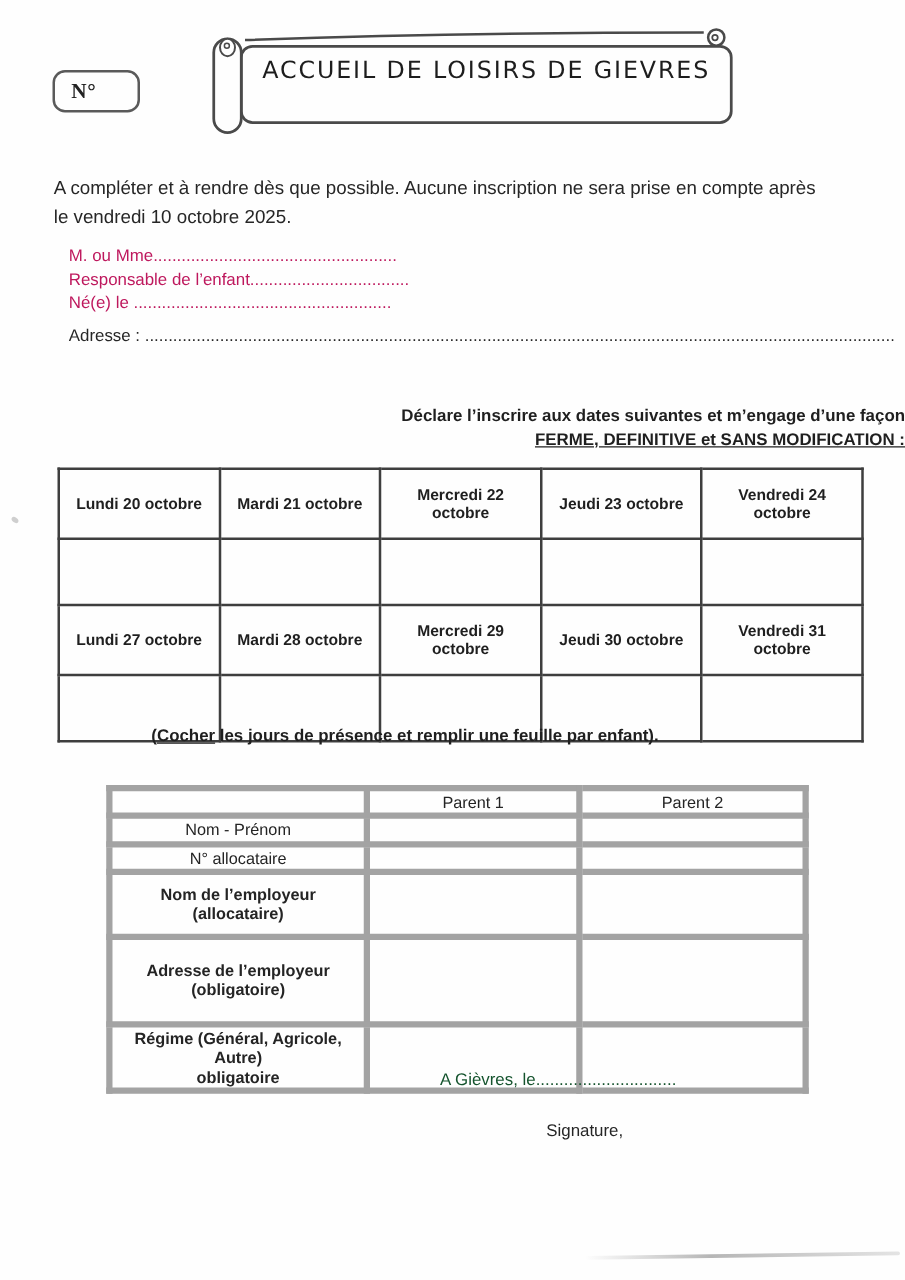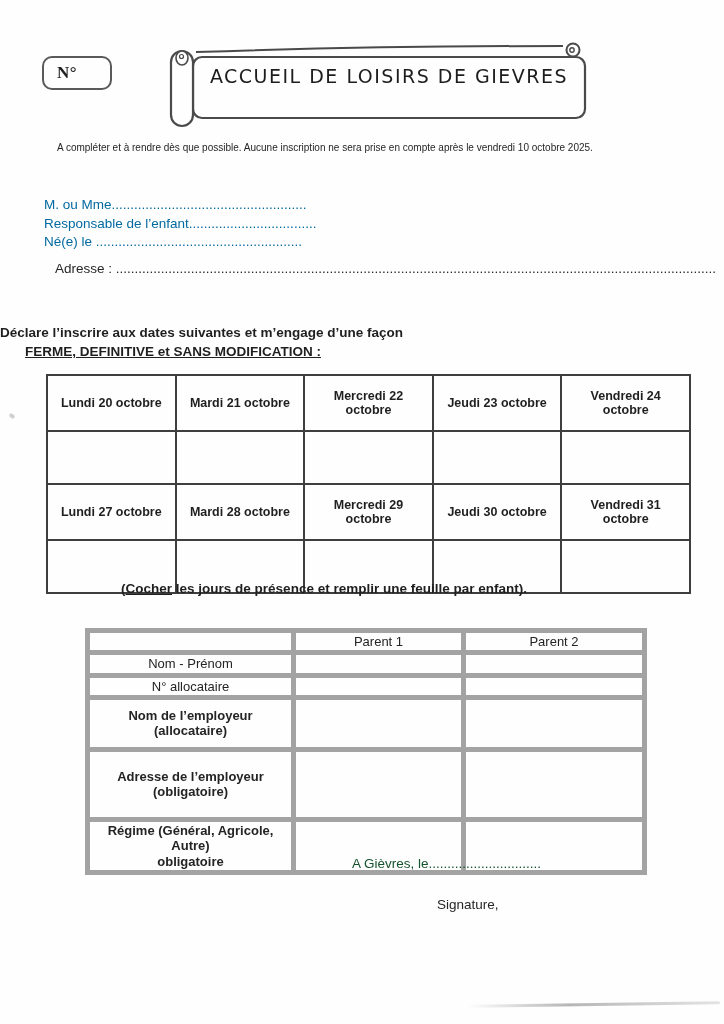--- a/index.html
+++ b/index.html
@@ -14,36 +14,36 @@
     background:#fefefe;color:#2b2b2b;
   }
   
   .num-box{
     position:absolute;left:42px;top:56px;width:70px;height:34px;
     border:2px solid #5a5a5a;border-radius:10px;
     font-family:"Liberation Serif",serif;font-size:17px;font-weight:bold;
     color:#222;padding:5px 0 0 13px;box-sizing:border-box;letter-spacing:.5px;
   }
   
-  .banner{position:absolute;left:163px;top:40px;width:430px;height:94px;}
+  .banner{position:absolute;left:163px;top:20px;width:430px;height:94px;}
   .banner svg{position:absolute;left:0;top:0;}
   .banner-title{
     position:absolute;left:30px;top:25px;width:392px;
     text-align:center;font-family:"DejaVu Sans",sans-serif;
     font-size:19px;letter-spacing:1.5px;color:#1d1d1d;font-weight:500;
     white-space:nowrap;
   }
   .intro{
-    position:absolute;left:57px;top:140px;width:624px;
-    font-size:10px;line-height:1.5;color:#262626;
-  }
-  .fields{position:absolute;left:44px;top:196px;font-size:13.5px;line-height:18.5px;color:#0369a1;}
+    position:absolute;left:43px;top:140px;width:624px;
+    font-size:15px;line-height:1.5;color:#262626;
+  }
+  .fields{position:absolute;left:55px;top:196px;font-size:13.5px;line-height:18.5px;color:#be185d;}
   .addr{position:absolute;left:55px;top:261px;width:660px;font-size:13.5px;color:#262626;white-space:nowrap;overflow:hidden;}
   .decl{
-    position:absolute;left:0;top:323px;width:724px;text-align:left;
+    position:absolute;left:0;top:323px;width:724px;text-align:right;
     font-size:13.5px;font-weight:bold;line-height:19px;color:#1f1f1f;
   }
   .decl .u{text-decoration:underline;padding-left:25px;}
   
   table{border-collapse:collapse;}
   .schedule{
     position:absolute;left:46px;top:374px;width:645px;table-layout:fixed;
   }
   .schedule td{
     border:2px solid #3e3e3e;text-align:center;vertical-align:middle;

